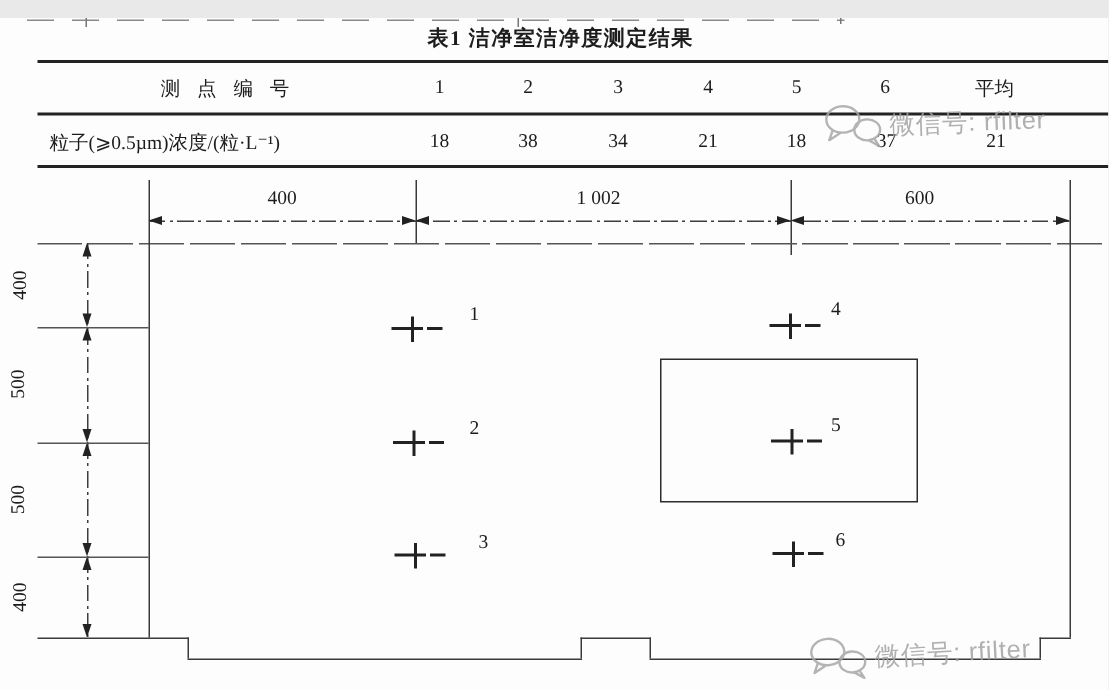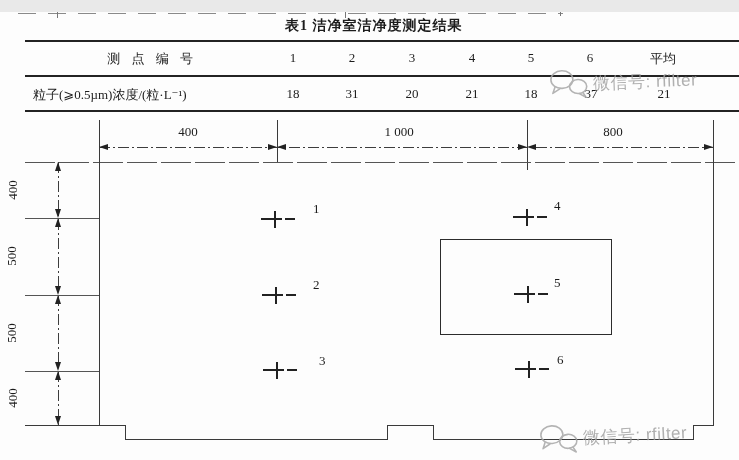--- a/index.html
+++ b/index.html
@@ -64,22 +64,22 @@
     <div class="tc" style="left:387px;top:38px;">3</div>
     <div class="tc" style="left:447px;top:38px;">4</div>
     <div class="tc" style="left:506px;top:38px;">5</div>
     <div class="tc" style="left:565px;top:38px;">6</div>
     <div class="tc" style="left:638px;top:38px;">平均</div>
   </div>
 
   <div>
     <div class="txt" style="left:33px;top:74px;">粒子(⩾0.5µm)浓度/(粒·L⁻¹)</div>
     <div class="tc" style="left:268px;top:74px;">18</div>
-    <div class="tc" style="left:327px;top:74px;">31</div>
-    <div class="tc" style="left:387px;top:74px;">20</div>
+    <div class="tc" style="left:327px;top:74px;">38</div>
+    <div class="tc" style="left:387px;top:74px;">34</div>
     <div class="tc" style="left:447px;top:74px;">21</div>
     <div class="tc" style="left:506px;top:74px;">18</div>
     <div class="tc" style="left:566px;top:74px;">37</div>
     <div class="tc" style="left:639px;top:74px;">21</div>
   </div>
 
   <div>
 
     <div class="vline" style="left:99px;top:108px;height:42px;"></div>
     <div class="vline" style="left:277px;top:108px;height:42px;"></div>
@@ -88,22 +88,22 @@
 
     <div class="dimh" style="left:99px;top:135px;width:614px;"></div>
     <div class="arw l" style="left:99px;top:132px;"></div>
     <div class="arw r" style="left:268px;top:132px;"></div>
     <div class="arw l" style="left:277px;top:132px;"></div>
     <div class="arw r" style="left:518px;top:132px;"></div>
     <div class="arw l" style="left:527px;top:132px;"></div>
     <div class="arw r" style="left:704px;top:132px;"></div>
 
     <div class="txt" style="left:166px;top:112px;width:44px;text-align:center;">400</div>
-    <div class="txt" style="left:373px;top:112px;width:52px;text-align:center;">1 000</div>
-    <div class="txt" style="left:591px;top:112px;width:44px;text-align:center;">800</div>
+    <div class="txt" style="left:373px;top:112px;width:52px;text-align:center;">1 002</div>
+    <div class="txt" style="left:591px;top:112px;width:44px;text-align:center;">600</div>
 
     <div class="dimv" style="left:58px;top:150px;height:263px;"></div>
     <div class="arw u" style="left:55px;top:150px;"></div>
     <div class="arw d" style="left:55px;top:197px;"></div>
     <div class="arw u" style="left:55px;top:206px;"></div>
     <div class="arw d" style="left:55px;top:274px;"></div>
     <div class="arw u" style="left:55px;top:283px;"></div>
     <div class="arw d" style="left:55px;top:350px;"></div>
     <div class="arw u" style="left:55px;top:359px;"></div>
     <div class="arw d" style="left:55px;top:404px;"></div>

